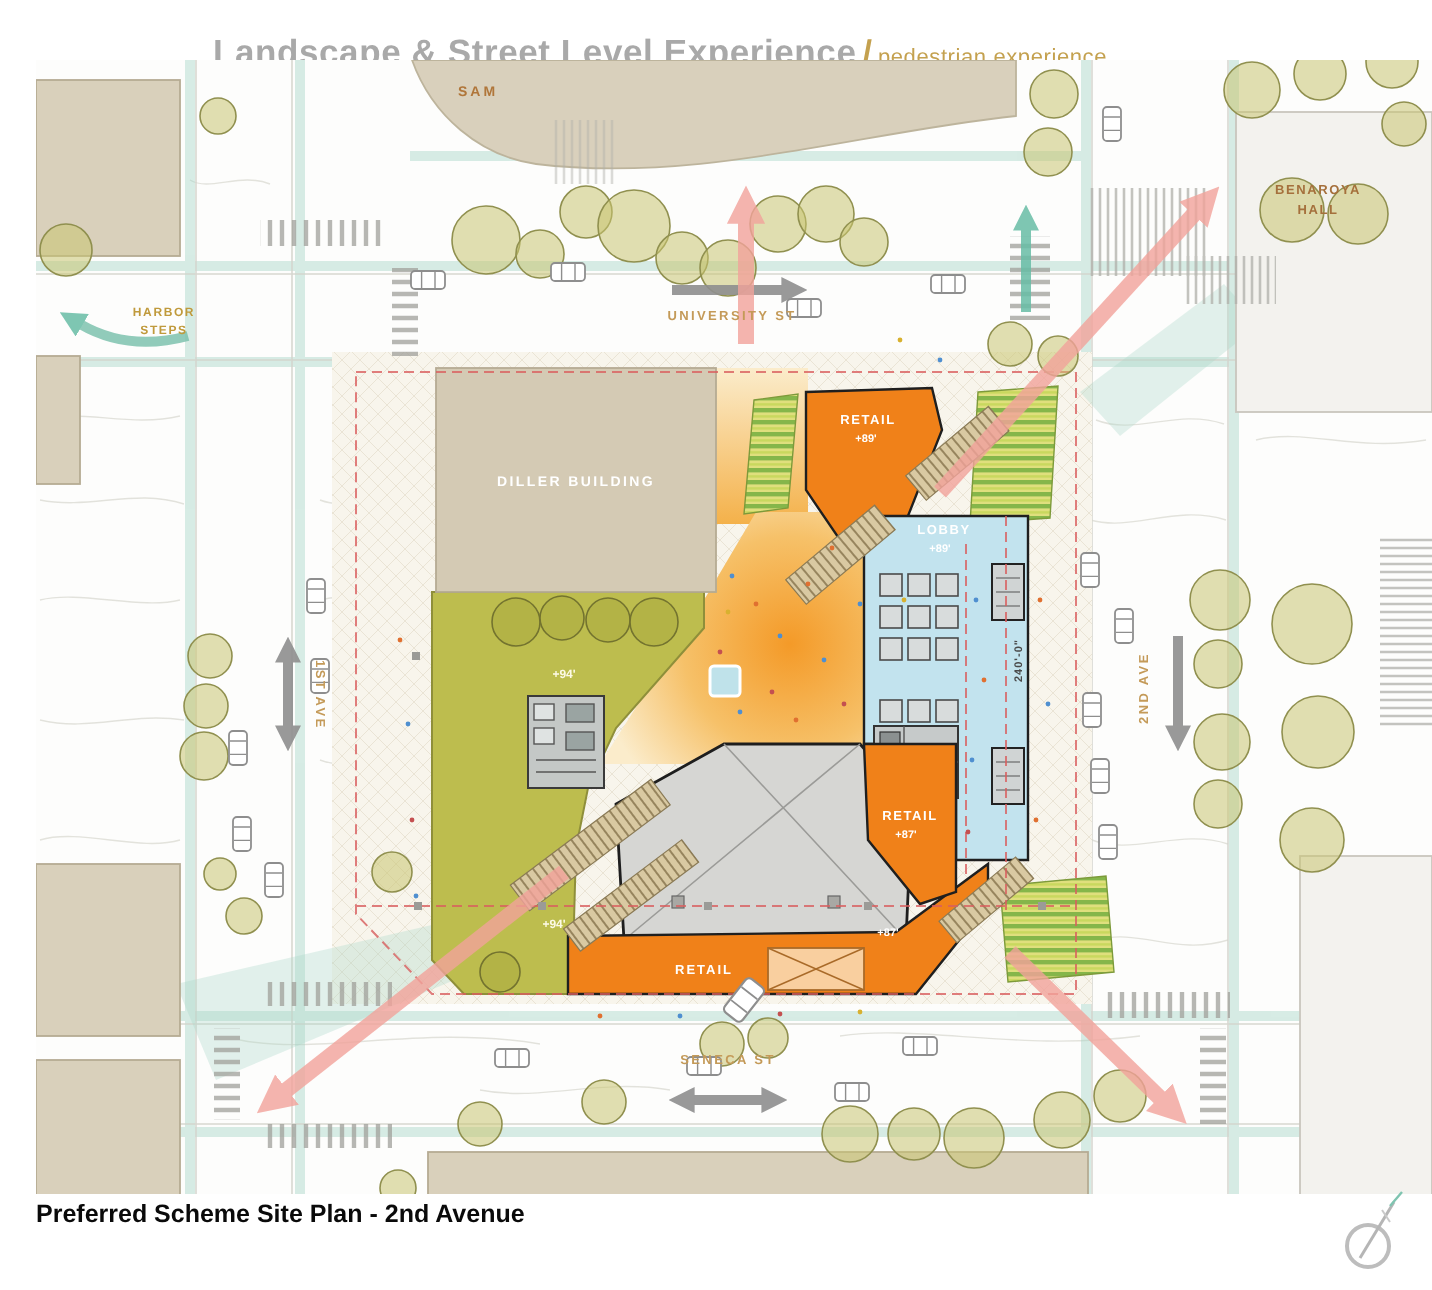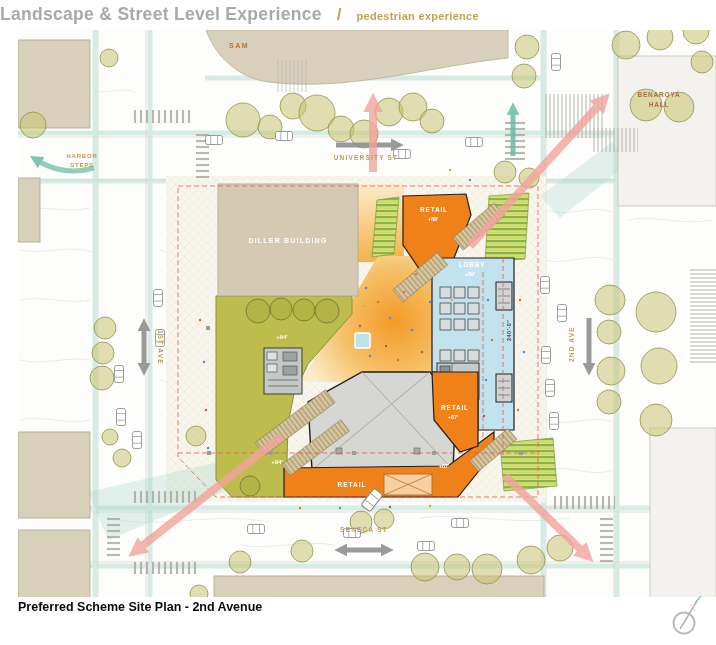--- a/index.html
+++ b/index.html
@@ -1,22 +1,22 @@
 <!DOCTYPE html>
 <html><head>
 <meta charset="utf-8">
 <style>
   html,body{margin:0;padding:0;background:#fff;}
   .page{position:relative;width:716px;height:645px;background:#fff;overflow:hidden;
         font-family:"Liberation Sans",sans-serif;}
-  .header{position:absolute;top:0;left:0;width:660px;height:30px;display:flex;
-          align-items:baseline;justify-content:flex-start;gap:15px;padding-top:4px;}
+  .header{position:absolute;top:12px;left:0;width:660px;height:30px;display:flex;
+          align-items:baseline;justify-content:center;gap:3px;padding-top:4px;}
   .header .title{font-size:17.5px;font-weight:bold;color:#a9a9a9;letter-spacing:.3px;}
   .header .sep{font-size:17px;font-weight:bold;color:#c4a14f;}
-  .header .subtitle{font-size:11px;font-weight:bold;color:#c4a14f;letter-spacing:.3px;}
+  .header .subtitle{font-size:11px;font-weight:normal;color:#c4a14f;letter-spacing:.3px;}
   .footer{position:absolute;top:600px;left:8px;font-size:12.5px;font-weight:bold;color:#0a0a0a;margin-left:10px;}
   svg.plan{position:absolute;left:0;top:0;}
   svg text{font-family:"Liberation Sans",sans-serif;font-weight:bold;}
 </style>
 </head>
 <body>
 
 <div class="page">
 
   <div class="header">

